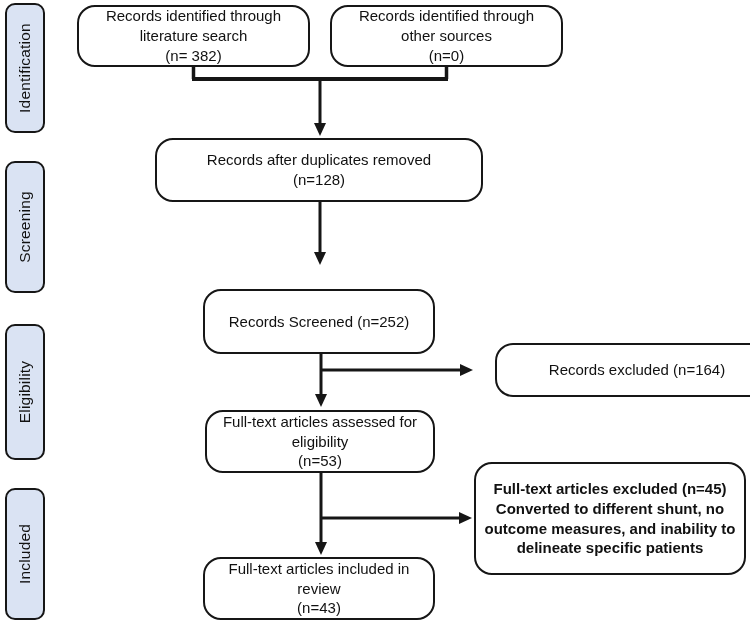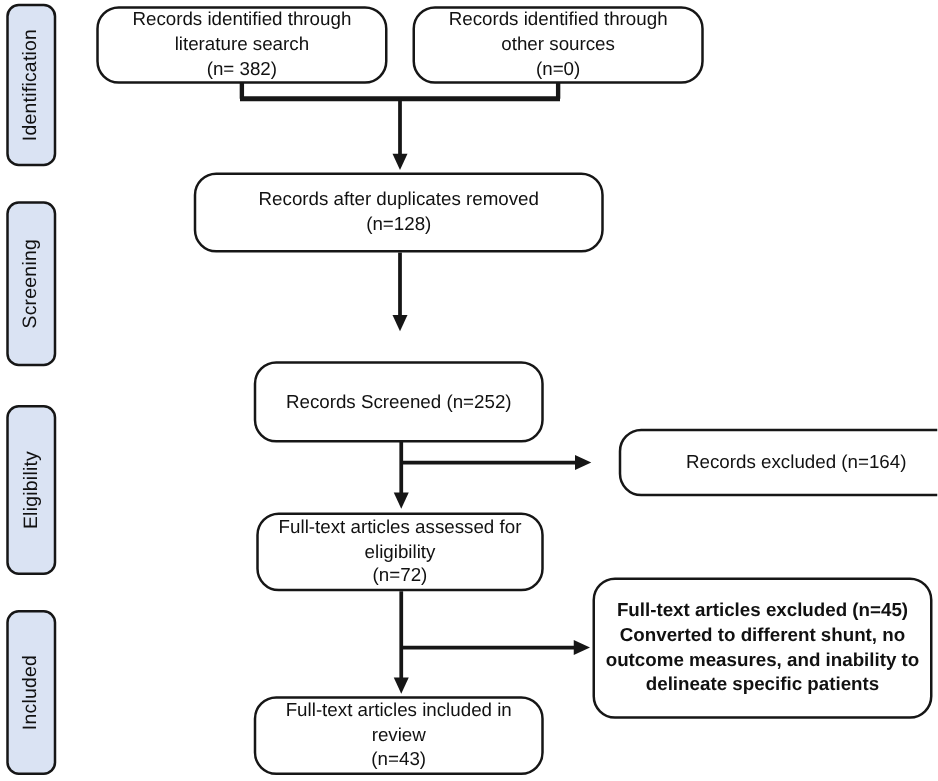--- a/index.html
+++ b/index.html
@@ -130,21 +130,21 @@
   </div>
   <div class="node b4">
     <span>Records Screened (n=252)</span>
   </div>
   <div class="node b5">
     <span>Records excluded (n=164)</span>
   </div>
   <div class="node b6">
     <span>Full-text articles assessed for
 eligibility
-(n=72)</span>
+(n=53)</span>
   </div>
   <div class="node b7">
     <span>Full-text articles excluded (n=45)
 Converted to different shunt, no
 outcome measures, and inability to
 delineate specific patients</span>
   </div>
   <div class="node b8">
     <span>Full-text articles included in
 review

